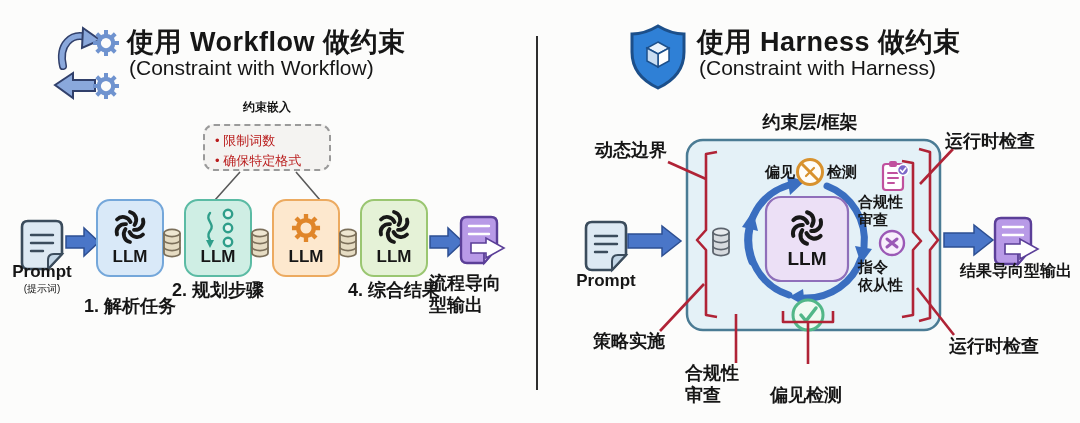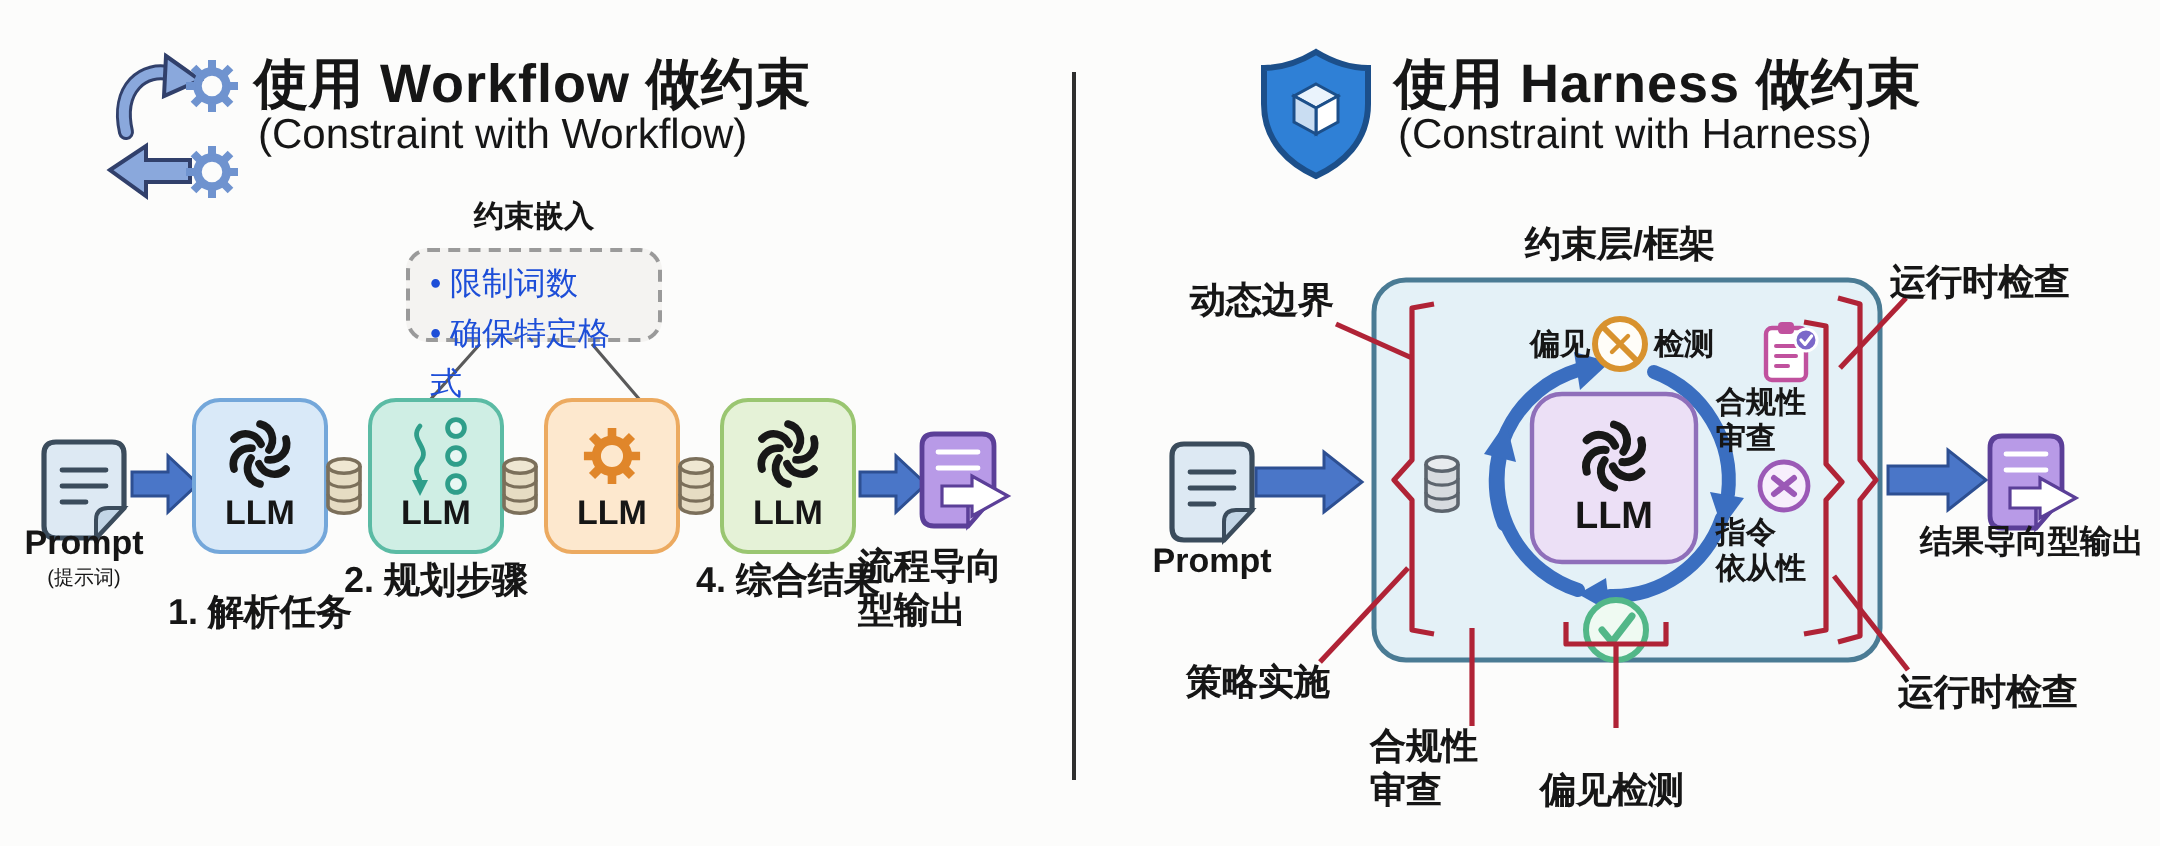--- a/index.html
+++ b/index.html
@@ -9,21 +9,21 @@
   .txt{position:absolute;z-index:2;white-space:nowrap;}
   .ml{white-space:pre-line;line-height:1.22;}
   .ttl{font-size:27px;font-weight:800;letter-spacing:.5px;}
   .sub{font-size:21px;font-weight:400;}
   .lbl{font-size:18px;font-weight:700;}
   .small{font-size:15px;font-weight:600;}
   .llm{font-size:17px;font-weight:600;text-align:center;}
   .ctr{text-align:center;}
   .dashedbox{position:absolute;z-index:2;left:203px;top:124px;width:128px;height:47px;
     border:2px dashed #9a9a9a;border-radius:11px;background:#f4f3f1;
-    padding:5px 8px 0 10px;box-sizing:border-box;font-size:16px;line-height:1.55;color:#1d4ed8;}
+    padding:5px 8px 0 10px;box-sizing:border-box;font-size:13px;line-height:1.55;color:#b91c1c;}
   .bullet::before{content:"•  ";}
 </style>
 </head>
 <body>
 
 <div id="canvas">
 
 <svg id="gfx" width="1080" height="423" viewBox="0 0 1080 423">
   <defs>
     <g id="gear" stroke="currentColor" fill="none">
@@ -165,21 +165,21 @@
     <path d="M668 162 L706 179"></path>
     <path d="M660 331 L704 284"></path>
     <path d="M953 149 L920 184"></path>
     <path d="M917 288 L954 335"></path>
   </g>
 </svg>
 
 <div class="txt sub" style="left:129px;top:56px;">(Constraint with Workflow)</div>
 <div class="txt ttl" style="left:127px;top:24px;">使用 Workflow 做约束</div>
 
-<div class="txt lbl ctr" style="left:203px;top:99px;width:128px;font-size:15px;">约束嵌入</div>
+<div class="txt lbl ctr" style="left:203px;top:99px;width:128px;font-size:12px;">约束嵌入</div>
 <div class="dashedbox">
   <div class="bullet">限制词数</div>
   <div class="bullet">确保特定格式</div>
 </div>
 
 <div class="txt ctr" style="left:2px;top:262px;width:80px;font-size:17px;font-weight:600;">Prompt</div>
 <div class="txt ctr" style="left:2px;top:282px;width:80px;font-size:10px;">(提示词)</div>
 
 <div class="txt llm" style="left:97px;top:247px;width:66px;">LLM</div>
 <div class="txt llm" style="left:185px;top:247px;width:66px;">LLM</div>

